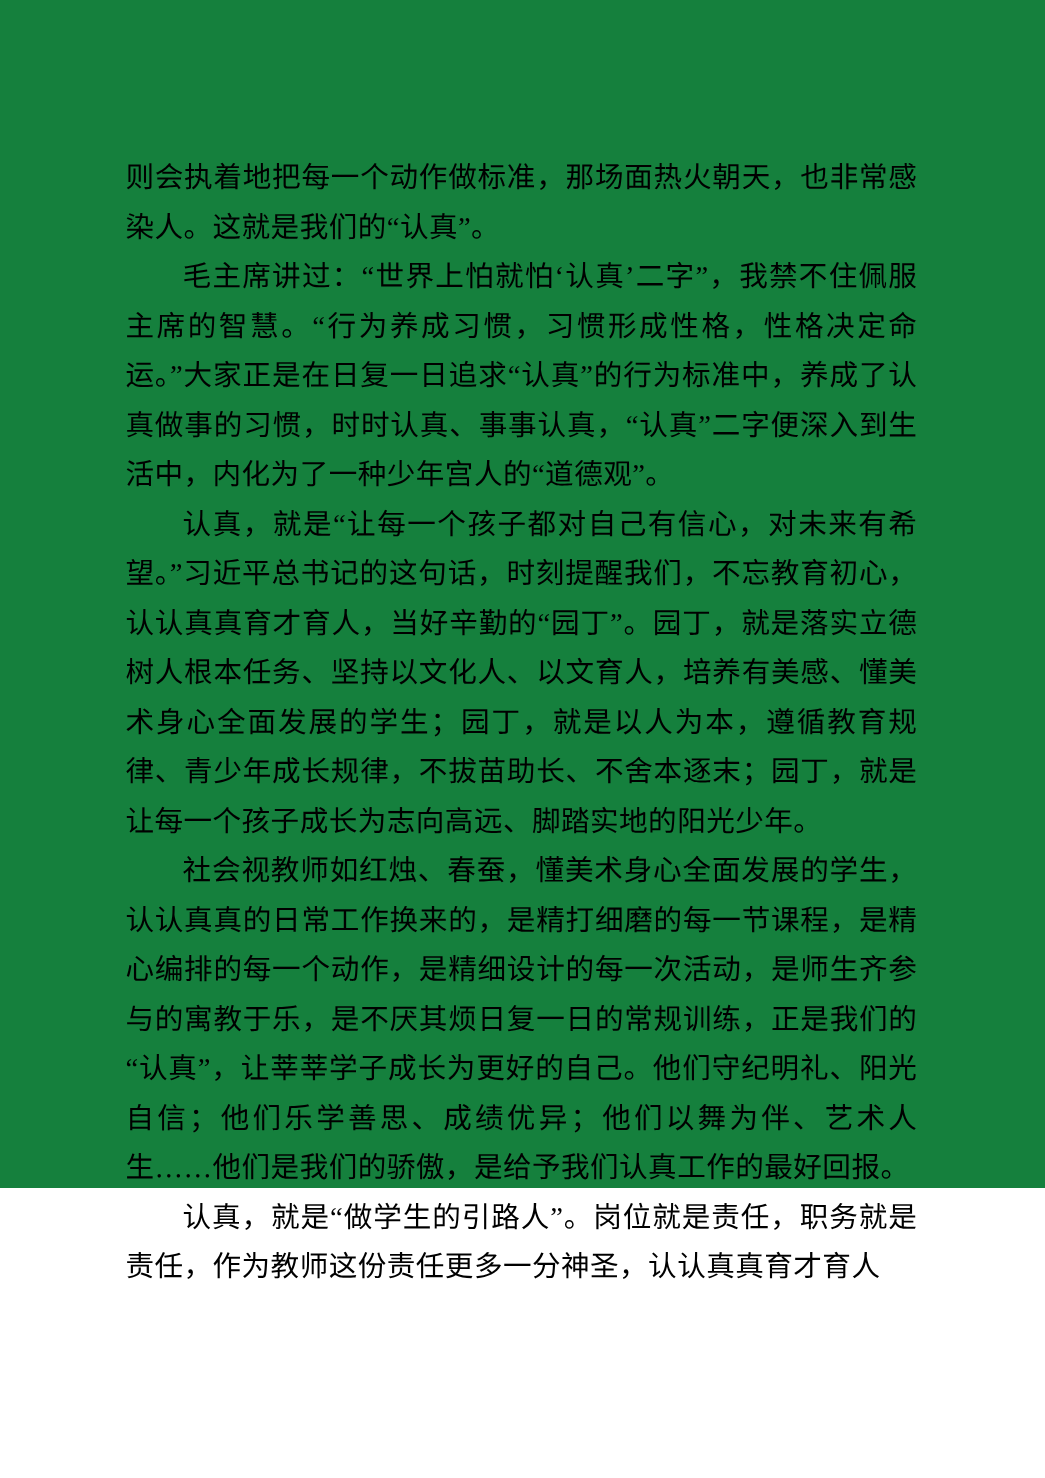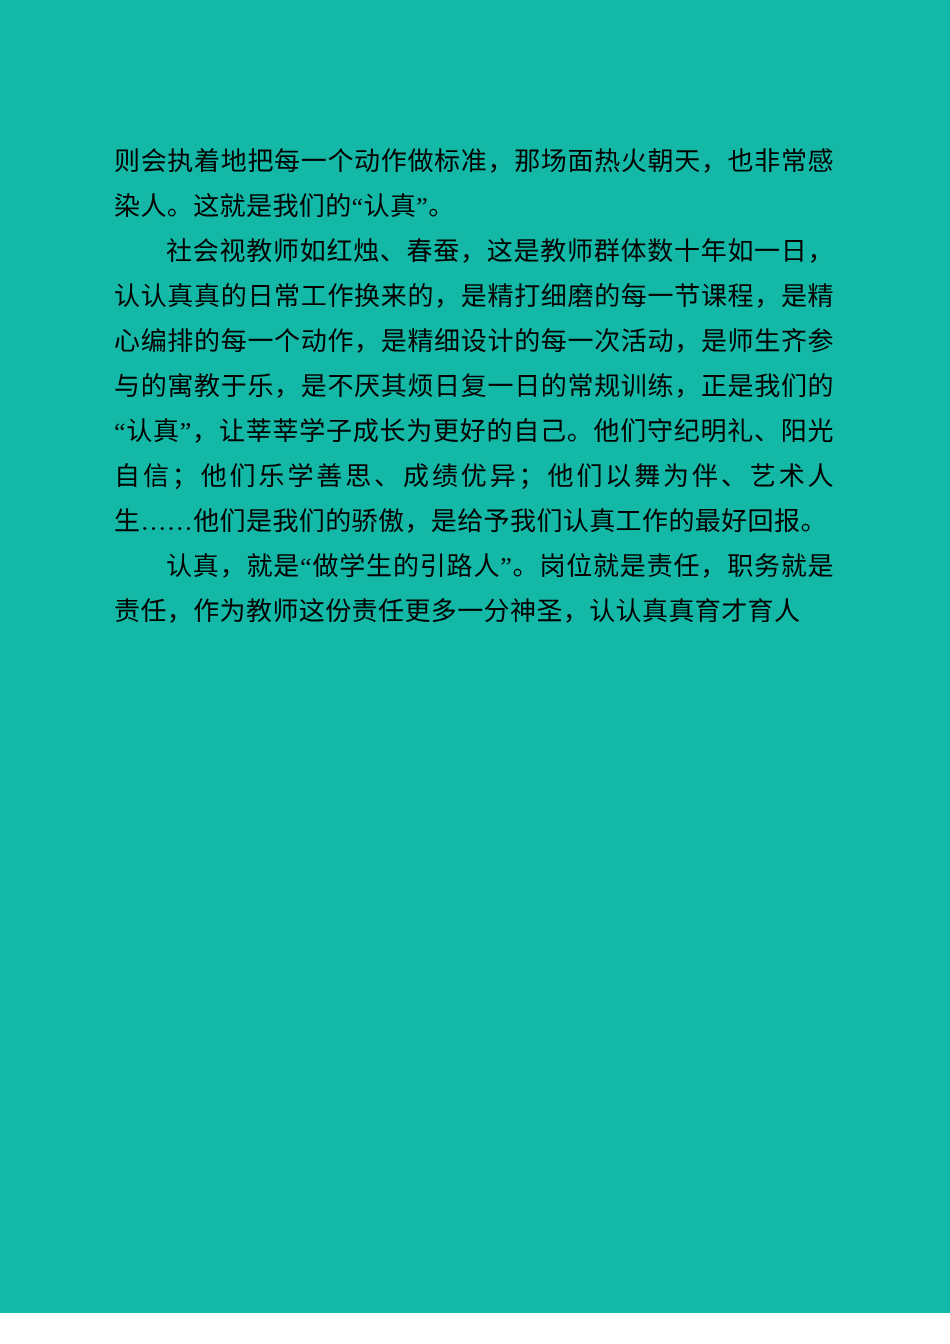--- a/index.html
+++ b/index.html
@@ -8,22 +8,22 @@
     background: #ffffff;
   }
   body {
     width: 950px;
     height: 1344px;
     overflow: hidden;
   }
   .page {
     box-sizing: border-box;
     width: 950px;
-    height: 1313px;
-    background: #14b8a6;
+    height: 1080px;
+    background: #15803d;
     padding: 139px 116px 0 114px;
   }
   .para {
     margin: 0;
     padding: 0;
     font-family: "Liberation Serif", "DejaVu Serif", serif;
     font-size: 26px;
     line-height: 45px;
     letter-spacing: 0.4px;
     color: #000000;
@@ -33,15 +33,17 @@
   }
   .para.no-indent {
     text-indent: 0;
   }
 </style>
 </head>
 <body>
 
 <div class="page">
   <p class="para no-indent">则会执着地把每一个动作做标准，那场面热火朝天，也非常感染人。这就是我们的“认真”。</p>
-  <p class="para">社会视教师如红烛、春蚕，这是教师群体数十年如一日，认认真真的日常工作换来的，是精打细磨的每一节课程，是精心编排的每一个动作，是精细设计的每一次活动，是师生齐参与的寓教于乐，是不厌其烦日复一日的常规训练，正是我们的“认真”，让莘莘学子成长为更好的自己。他们守纪明礼、阳光自信；他们乐学善思、成绩优异；他们以舞为伴、艺术人生……他们是我们的骄傲，是给予我们认真工作的最好回报。</p>
+  <p class="para">毛主席讲过：“世界上怕就怕‘认真’二字”，我禁不住佩服主席的智慧。“行为养成习惯，习惯形成性格，性格决定命运。”大家正是在日复一日追求“认真”的行为标准中，养成了认真做事的习惯，时时认真、事事认真，“认真”二字便深入到生活中，内化为了一种少年宫人的“道德观”。</p>
+  <p class="para">认真，就是“让每一个孩子都对自己有信心，对未来有希望。”习近平总书记的这句话，时刻提醒我们，不忘教育初心，认认真真育才育人，当好辛勤的“园丁”。园丁，就是落实立德树人根本任务、坚持以文化人、以文育人，培养有美感、懂美术身心全面发展的学生；园丁，就是以人为本，遵循教育规律、青少年成长规律，不拔苗助长、不舍本逐末；园丁，就是让每一个孩子成长为志向高远、脚踏实地的阳光少年。</p>
+  <p class="para">社会视教师如红烛、春蚕，懂美术身心全面发展的学生，认认真真的日常工作换来的，是精打细磨的每一节课程，是精心编排的每一个动作，是精细设计的每一次活动，是师生齐参与的寓教于乐，是不厌其烦日复一日的常规训练，正是我们的“认真”，让莘莘学子成长为更好的自己。他们守纪明礼、阳光自信；他们乐学善思、成绩优异；他们以舞为伴、艺术人生……他们是我们的骄傲，是给予我们认真工作的最好回报。</p>
   <p class="para">认真，就是“做学生的引路人”。岗位就是责任，职务就是责任，作为教师这份责任更多一分神圣，认认真真育才育人</p>
 </div>
 
 </body></html>

